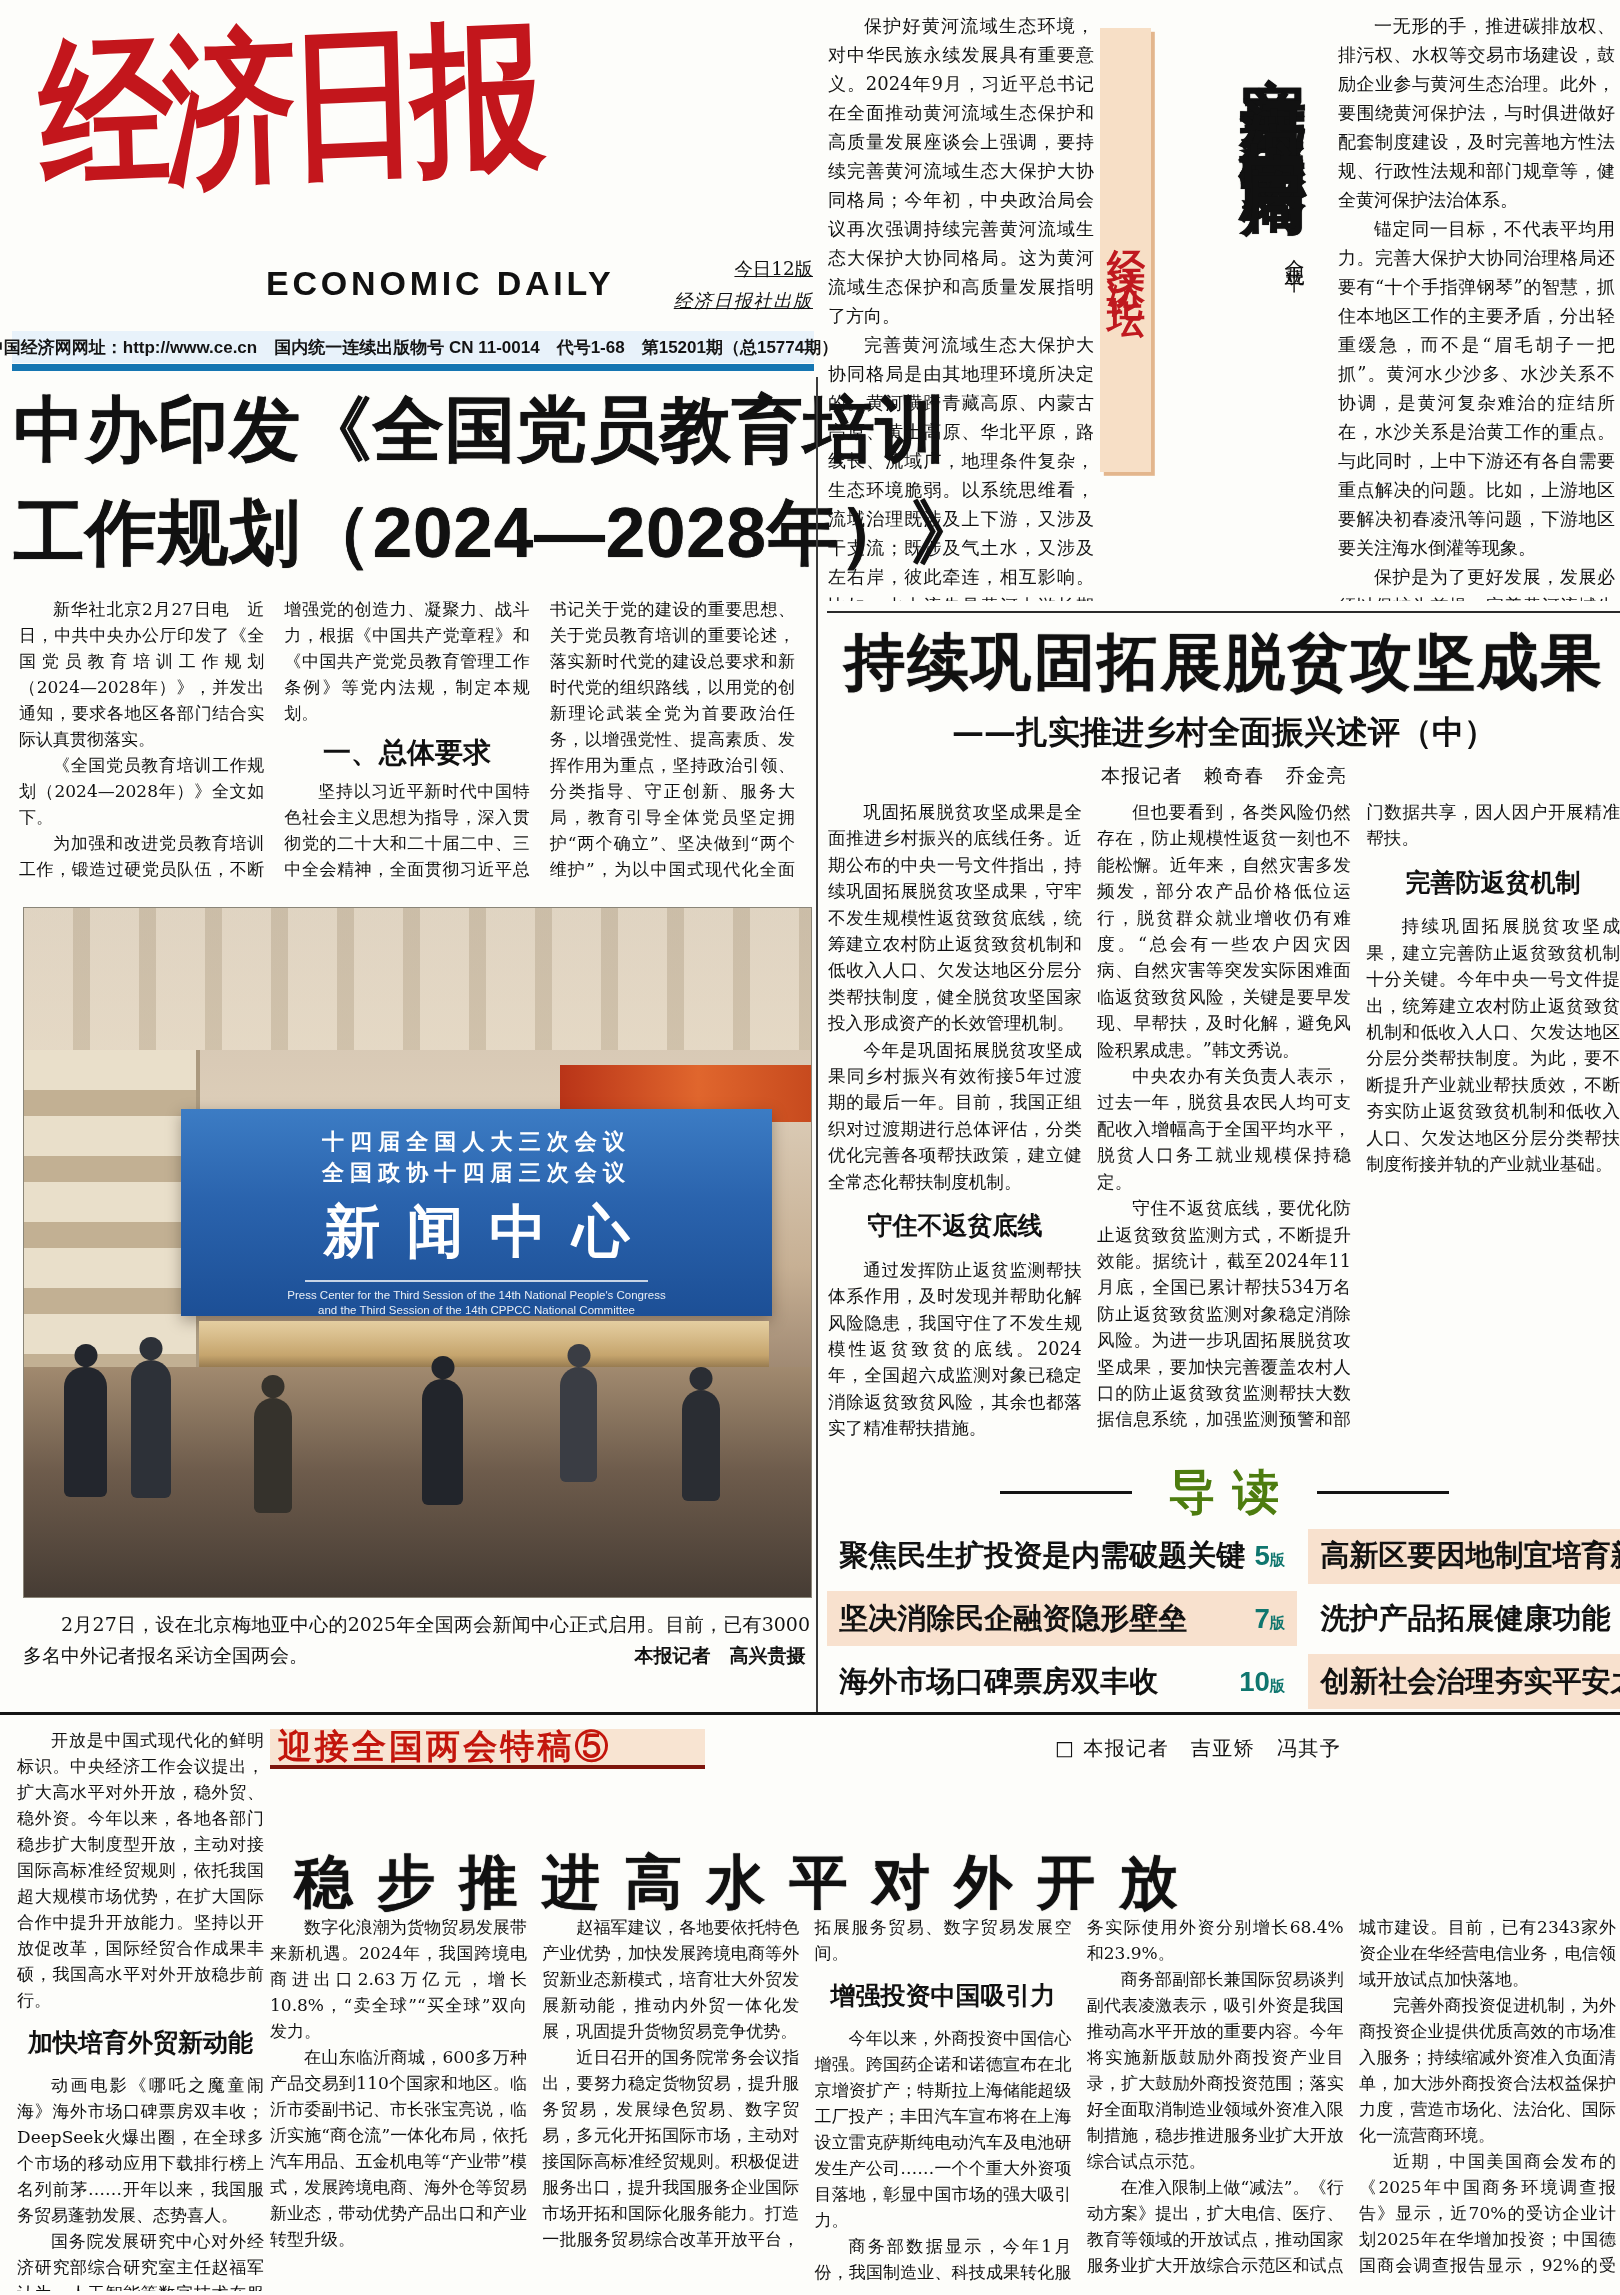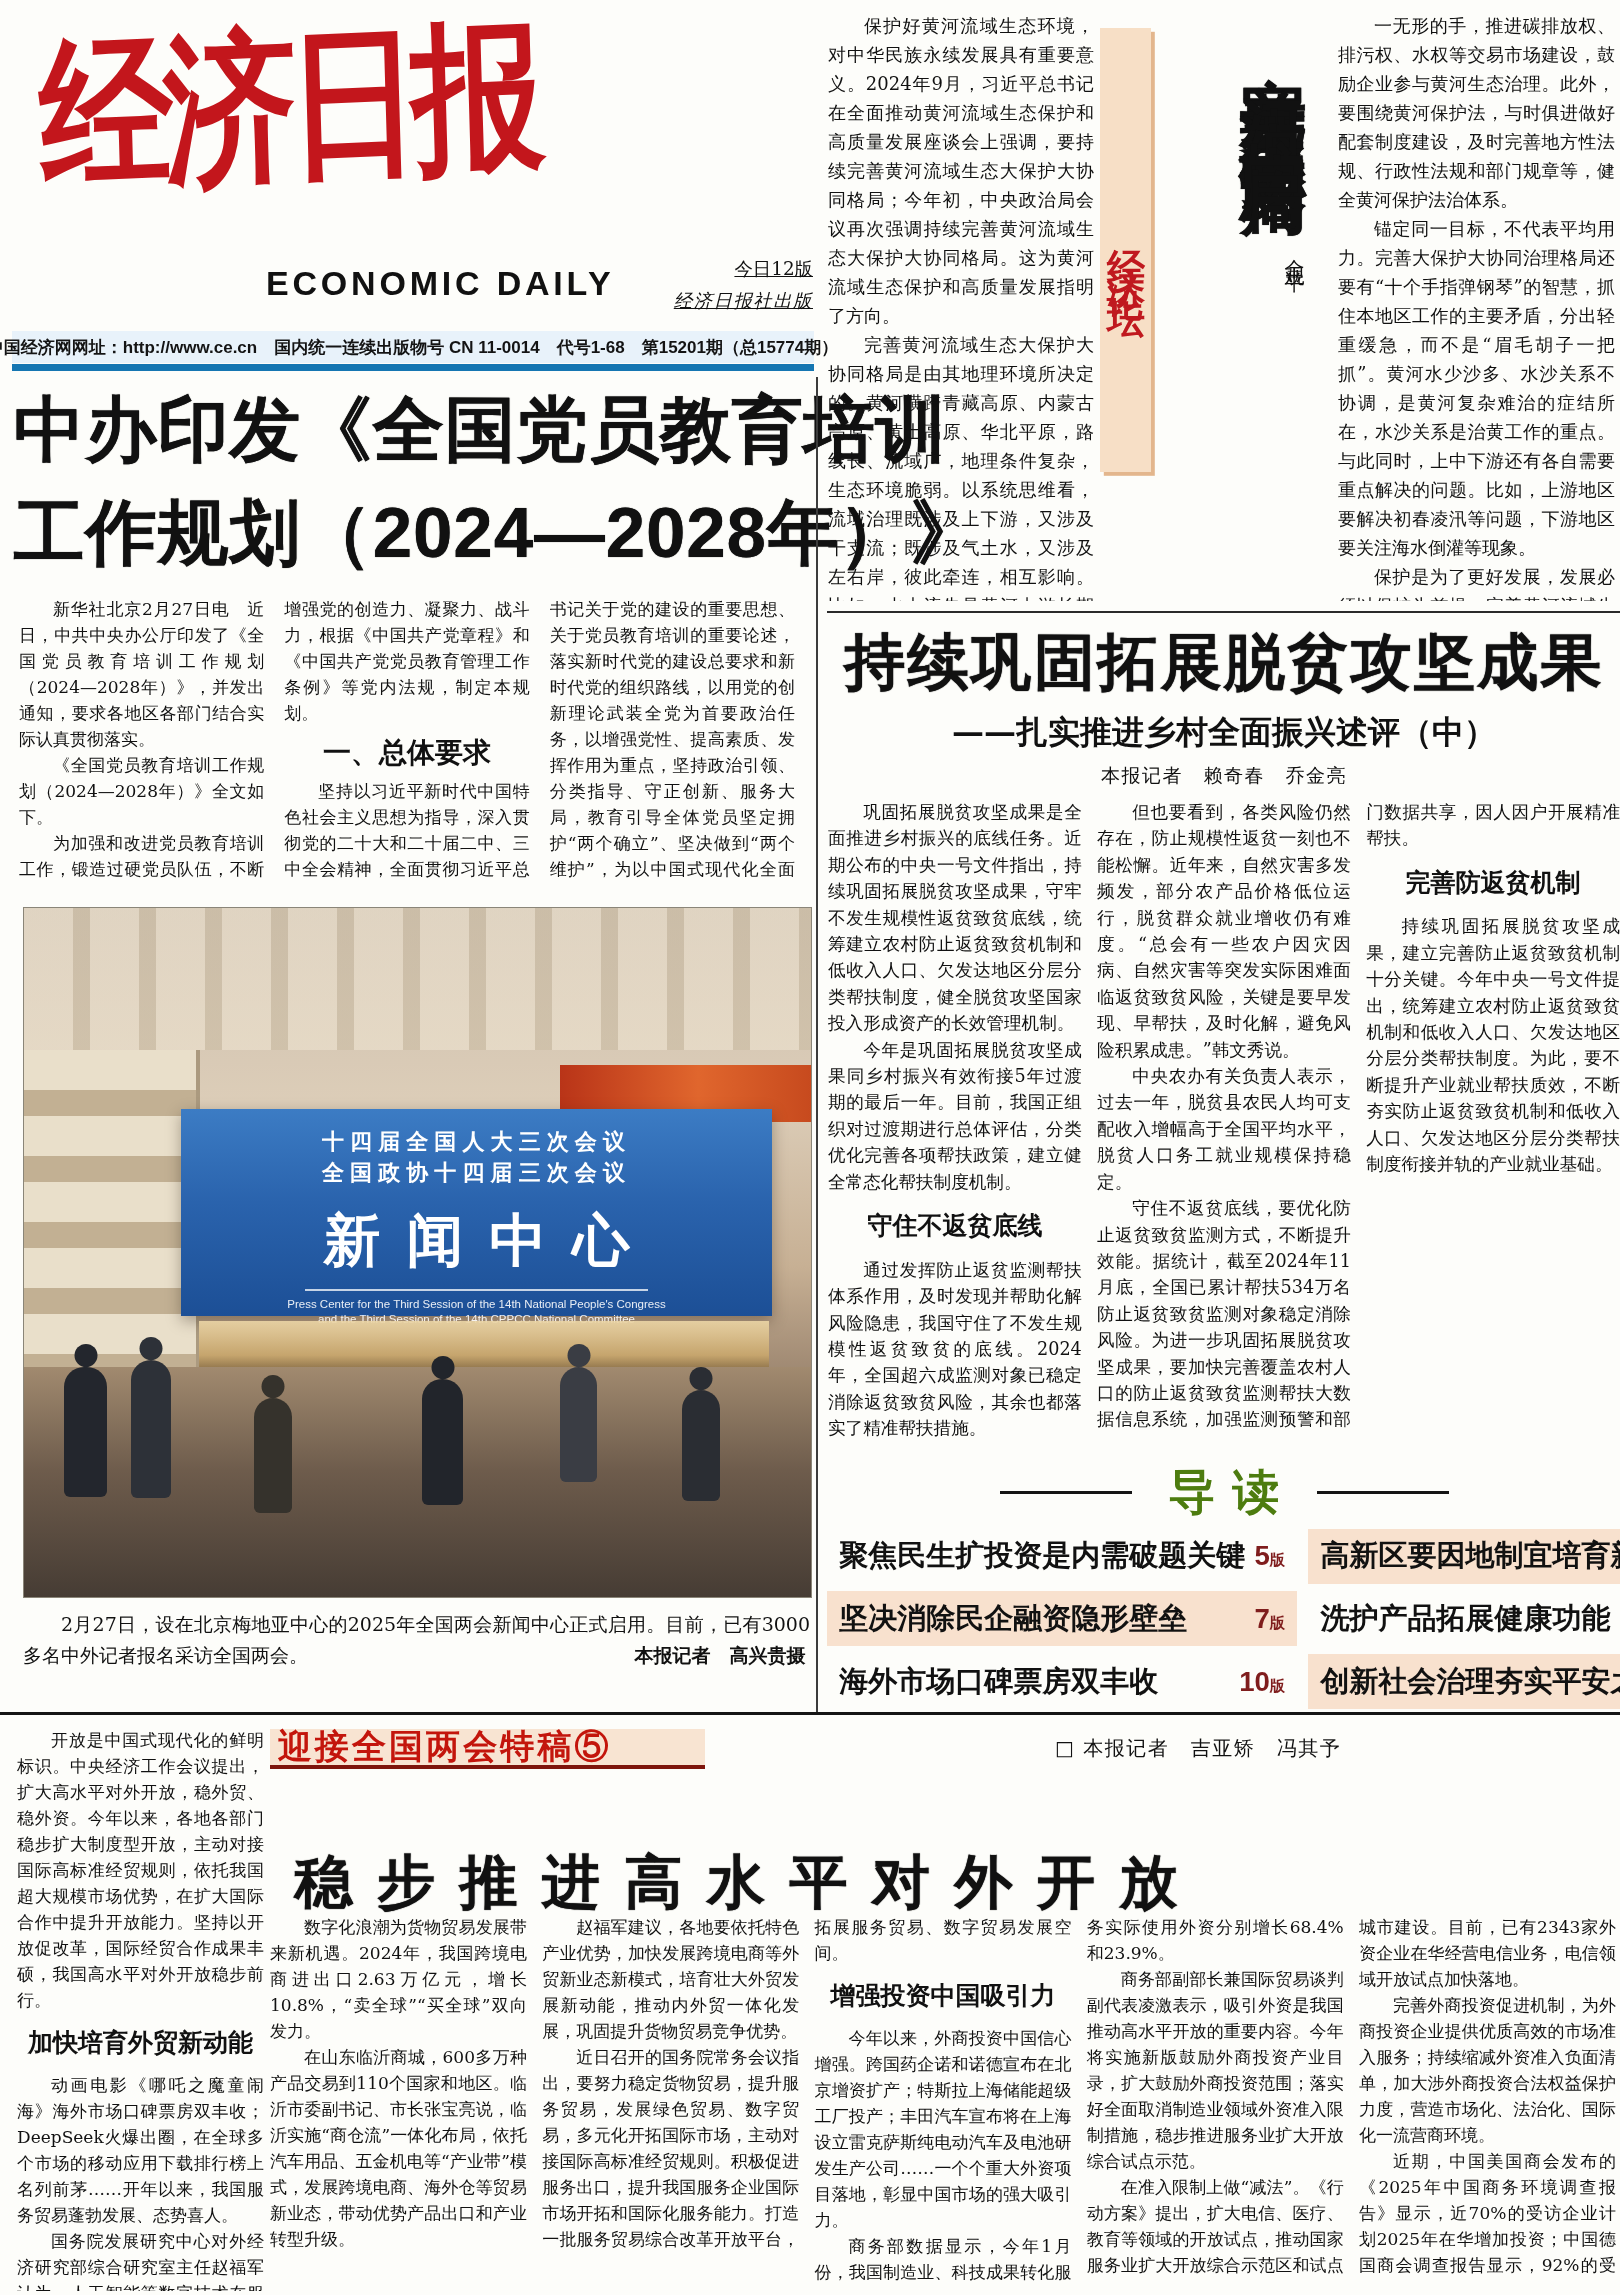--- a/index.html
+++ b/index.html
@@ -40,21 +40,21 @@
      background:repeating-linear-gradient(90deg,#efe5d2 0 49px,#c9bba2 49px 66px);}
   .ph-balcony{position:absolute;left:0;top:142px;width:172px;height:329px;
      background:repeating-linear-gradient(180deg,#e9dfca 0 40px,#c2b093 40px 66px);
      border-right:4.6px solid #ab9a7f;}
   .ph-redbar{position:absolute;left:536px;top:157px;width:251px;height:57px;
      background:linear-gradient(90deg,#b93418,#e0662d 55%,#c74a1e);}
   .ph-banner{position:absolute;left:157px;top:201px;width:591px;height:207px;color:#fff;
      background:linear-gradient(180deg,#3c7cc4 0%,#2a63ad 45%,#1c4f96 100%);text-align:center;
      padding-top:17px;box-sizing:border-box;box-shadow:0 4.6px 13.8px rgba(40,30,20,.35);}
   .ph-banner-small{font-size:22px;letter-spacing:6.1px;line-height:31px;font-weight:bold;}
-  .ph-banner-title{font-size:57px;font-weight:900;letter-spacing:26px;margin-top:15px;
+  .ph-banner-title{font-size:57px;font-weight:900;letter-spacing:26px;margin-top:6px;
      font-family:Liberation Mono, monospace;text-indent:26px;}
   .ph-banner-line{width:58%;height:1.5px;background:rgba(255,255,255,.75);margin:9.2px auto 6.1px auto;}
   .ph-banner-en{font-size:11.5px;line-height:15.3px;opacity:.9;font-family:"Liberation Sans",sans-serif;}
   .ph-desk{position:absolute;left:175px;top:413px;width:570px;height:49px;opacity:.9;
      background:linear-gradient(180deg,#ecd6a6,#c9a76c 70%,#8a6f45);}
   .ph-floor{position:absolute;left:0;bottom:0;width:100%;height:230px;
      background:linear-gradient(180deg,#a18a6f,#6e5c4c 45%,#463c34),
                 repeating-linear-gradient(90deg,rgba(255,255,255,.06) 0 23px,rgba(0,0,0,.05) 23px 54px);}
   .person{position:absolute;border-radius:20px 20px 6.1px 6.1px;}
   .person::before{content:'';position:absolute;top:-23px;left:50%;transform:translateX(-50%);
@@ -91,21 +91,21 @@
   
   .guide{left:827px;top:1464px;width:794px;height:250px;}
   .guide-title-row{display:flex;align-items:center;justify-content:center;gap:20px;height:57px;}
   .guide-dash{width:132px;height:3.8px;background:#141414;}
   .guide-title{font-size:47px;font-weight:900;color:#4d7c0f;letter-spacing:17px;text-indent:17px;
       font-family:"Liberation Sans",sans-serif;}
   .guide-grid{display:grid;grid-template-columns:1fr 1fr;gap:7.7px 10.7px;margin-top:7.7px;}
   .guide-item{height:55px;display:flex;align-items:center;padding:0 12.3px;box-sizing:border-box;
       font-family:"Liberation Sans",sans-serif;font-weight:bold;font-size:29px;white-space:nowrap;}
   .guide-item.shaded{background:#f8e1ce;}
-  .guide-badge{margin-left:auto;color:#7f1d1d;font-weight:bold;font-size:27.6px;padding-left:9.2px;}
+  .guide-badge{margin-left:auto;color:#0f766e;font-weight:bold;font-size:27.6px;padding-left:9.2px;}
   .guide-badge .unit{font-size:15.3px;}
   
   .open-col1{left:17px;top:1727px;width:247px;height:564px;font-size:17px;line-height:26px;
       text-align:justify;overflow:hidden;position:absolute;}
   .open-col1 .flow-subhead,.open-cols .flow-subhead{font-size:25px;margin:13.8px 0;}
   .special-label{left:270px;top:1729px;width:435px;height:40px;background:#f8e4d2;
       border-bottom:4.6px solid #7e150c;color:#c3150c;display:flex;align-items:center;
       font-family:"Liberation Sans",sans-serif;font-weight:900;font-size:34px;letter-spacing:3.1px;
       padding-left:7.7px;box-sizing:border-box;white-space:nowrap;}
   .special-byline{left:1055px;top:1735px;width:337px;font-size:20px;letter-spacing:1.5px;white-space:nowrap;}

